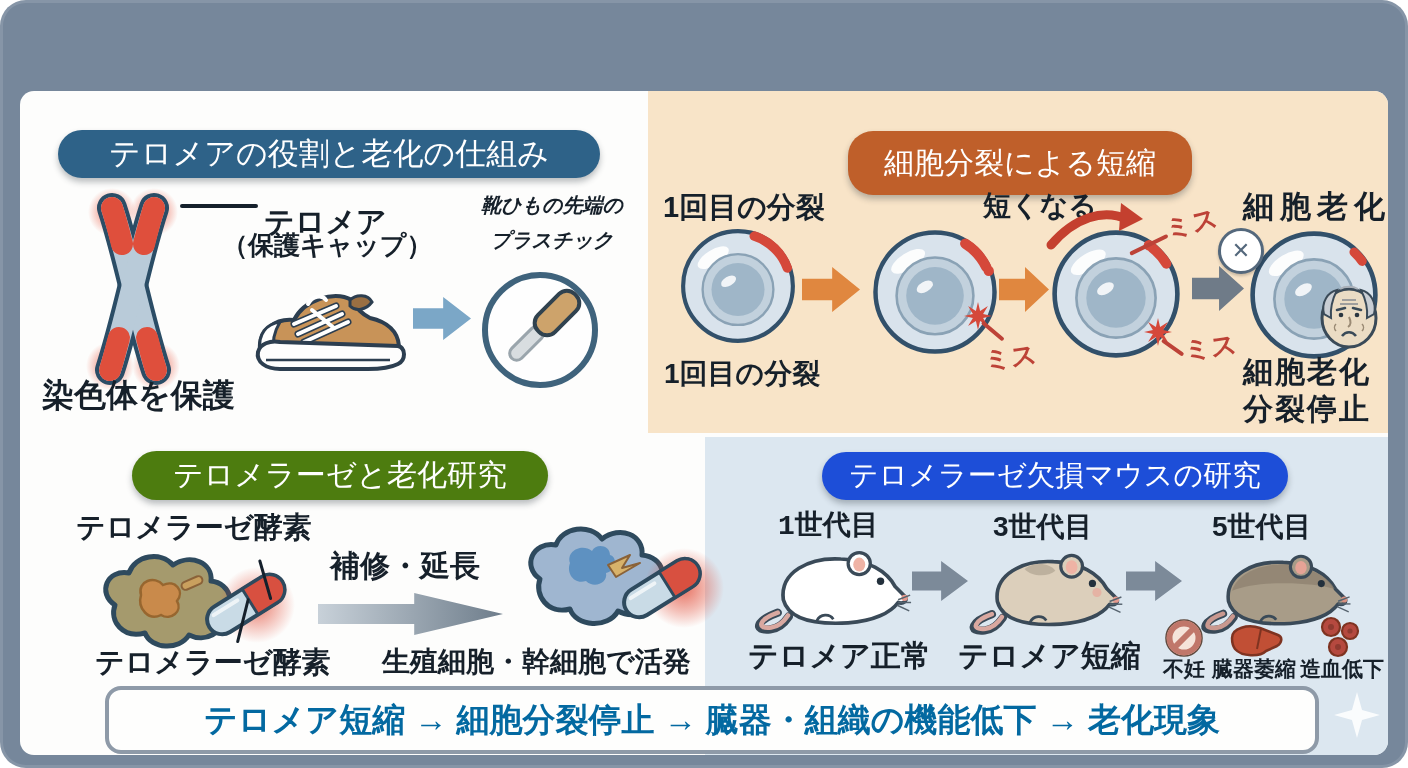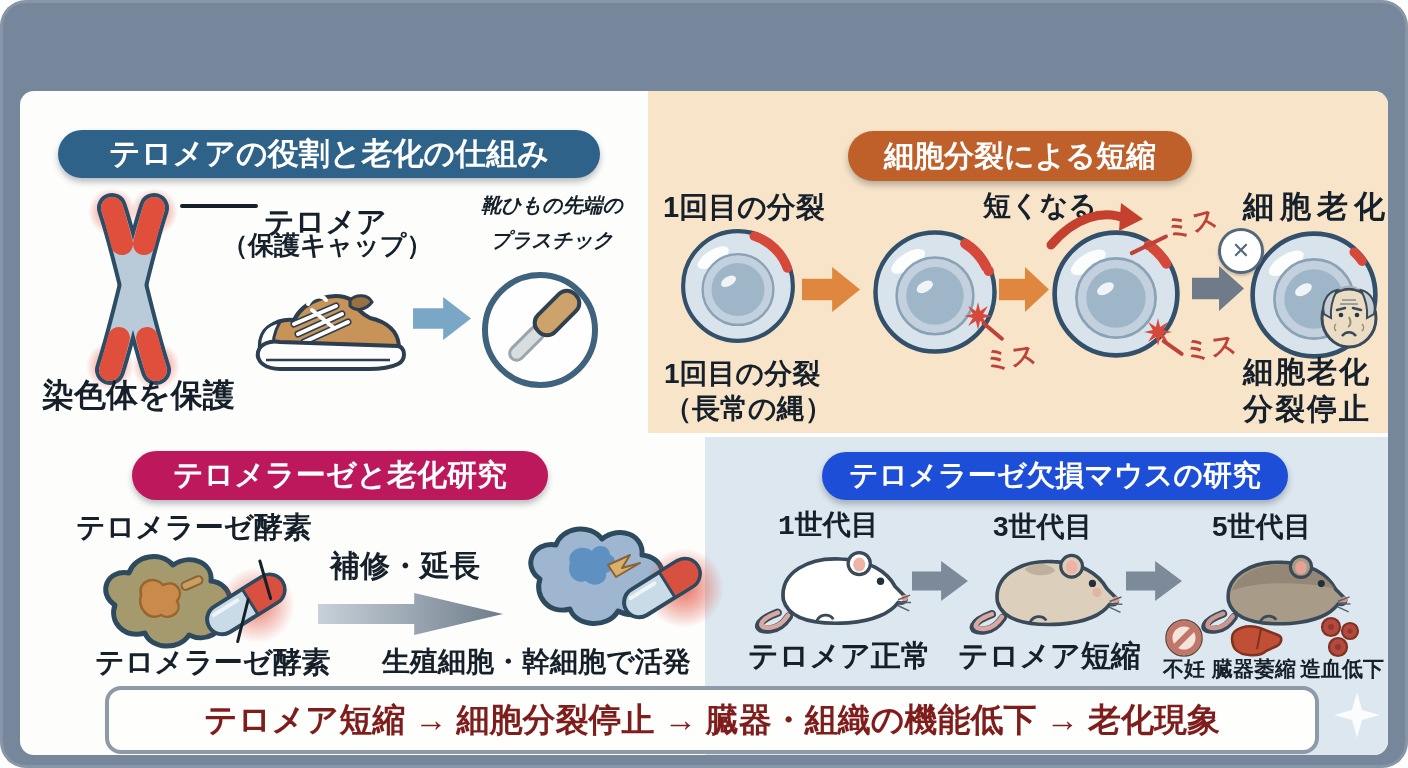--- a/index.html
+++ b/index.html
@@ -11,34 +11,34 @@
          background:#FDFDFC;border-radius:14px;}
   .bgpeach{position:absolute;left:648px;top:91px;width:740px;height:342px;
          background:#F8E4C8;border-radius:0 14px 0 0;}
   .bgblue{position:absolute;left:705px;top:437px;width:683px;height:318px;
          background:#DCE7F0;border-radius:0 0 14px 0;}
   .t{position:absolute;font-weight:bold;white-space:nowrap;line-height:1.2;color:#16202A;}
   .tc{text-align:center;}
   .title{position:absolute;left:0;right:0;top:16px;text-align:center;font-size:46px;
          font-weight:bold;color:#FFFFFF;letter-spacing:2px;text-shadow:0 3px 4px rgba(20,30,40,.35);}
   .pill{position:absolute;display:flex;align-items:center;justify-content:center;
-        color:#FFFFFF;font-weight:bold;white-space:nowrap;
+        color:#FFFFFF;font-weight:normal;white-space:nowrap;
         box-shadow:0 4px 6px rgba(30,40,50,.3);text-align:right;}
   .barrow{position:absolute;clip-path:polygon(0 26%,52% 26%,52% 0,100% 50%,52% 100%,52% 74%,0 74%);}
   .redline{position:absolute;height:4px;background:#BD4237;border-radius:2px;transform-origin:left center;}
   .blackline{position:absolute;background:#15202B;border-radius:2px;}
   .miss{position:absolute;font-weight:bold;color:#BD4237;font-size:26px;white-space:nowrap;}
   .xbubble{position:absolute;width:40px;height:40px;border-radius:50%;background:#FFFFFF;
         border:3px solid #54687C;display:flex;align-items:center;justify-content:center;
         font-weight:bold;color:#54687C;font-size:22px;box-shadow:0 2px 3px rgba(0,0,0,.2);}
   .sparkle{position:absolute;background:#FFFFFF;opacity:.85;
         clip-path:polygon(50% 0,61% 39%,100% 50%,61% 61%,50% 100%,39% 61%,0 50%,39% 39%);}
   .summary{position:absolute;left:105px;top:686px;width:1206px;height:60px;background:#FEFEFD;
         border:4px solid #8E9AA8;border-radius:16px;display:flex;align-items:center;
-        justify-content:center;font-size:33px;font-weight:bold;color:#7f1d1d;white-space:nowrap;}
+        justify-content:center;font-size:33px;font-weight:bold;color:#0369a1;white-space:nowrap;}
   svg{position:absolute;overflow:visible;}
 </style>
 </head>
 <body>
 
 <div id="stage">
   <div class="frame"></div>
   <div class="panel"></div>
   <div class="bgpeach"></div>
   <div class="bgblue"></div>
@@ -105,21 +105,21 @@
   <svg style="left:480px;top:270px;" width="120" height="120" viewBox="0 0 120 120">
     <circle cx="60" cy="60" r="55" fill="#FEFEFE" stroke="#3F637C" stroke-width="6"></circle>
     <g transform="rotate(45 60 60)">
       <rect x="53" y="58" width="14" height="42" rx="7" fill="#D8DDE0" stroke="#9AA5AC" stroke-width="3"></rect>
       <rect x="48" y="10" width="24" height="52" rx="11" fill="#CDA36B" stroke="#30424F" stroke-width="4"></rect>
     </g>
   </svg>
 
   <div class="t" style="left:42px;top:376px;font-size:32px;">染色体を保護</div>
 
-  <div class="pill" style="left:848px;top:131px;width:344px;height:50px;border-radius:25px;background:#BF5F2A;font-size:30px;">
+  <div class="pill" style="left:848px;top:131px;width:344px;height:64px;border-radius:25px;background:#BF5F2A;font-size:30px;">
       <span>細胞分裂による短縮</span>
     </div>
 
   <div class="t" style="left:663px;top:190px;font-size:29px;">1回目の分裂</div>
   <div class="t" style="left:983px;top:189px;font-size:28px;">短くなる</div>
   <div class="t" style="left:1243px;top:188px;font-size:31px;letter-spacing:6px;">細胞老化</div>
 
   <svg style="left:679px;top:227px;" width="118" height="118" viewBox="0 0 200 200">
     <circle cx="100" cy="100" r="93" fill="#D9E3EC" stroke="#32506A" stroke-width="7"></circle>
     <ellipse cx="58" cy="52" rx="30" ry="13" fill="#FFFFFF" opacity=".9" transform="rotate(-32 58 52)"></ellipse>
@@ -209,24 +209,23 @@
       </g>
   </svg>
 
   <div class="t tc" style="left:1238px;top:353px;width:138px;font-size:30px;line-height:37px;letter-spacing:2px;">
     <span>細胞老化</span><br>
     <span>分裂停止</span>
   </div>
 
   <div class="t" style="left:664px;top:356px;font-size:28px;line-height:35px;">
     <span>1回目の分裂</span><br>
-    <span>（長常の縄）</span>
   </div>
 
-  <div class="pill" style="left:132px;top:451px;width:416px;height:49px;border-radius:26px;background:#be185d;font-size:30px;">
+  <div class="pill" style="left:132px;top:451px;width:416px;height:49px;border-radius:26px;background:#4d7c0f;font-size:30px;">
       <span>テロメラーゼと老化研究</span>
     </div>
 
   <div class="t" style="left:76px;top:510px;font-size:29px;">テロメラーゼ酵素</div>
 
   <svg style="left:85px;top:543px;" width="215" height="125" viewBox="0 0 215 125">
     <defs>
       <radialGradient id="gcl">
         <stop offset="0%" stop-color="#E2503C" stop-opacity=".75"></stop>
         <stop offset="60%" stop-color="#E2503C" stop-opacity=".3"></stop>

